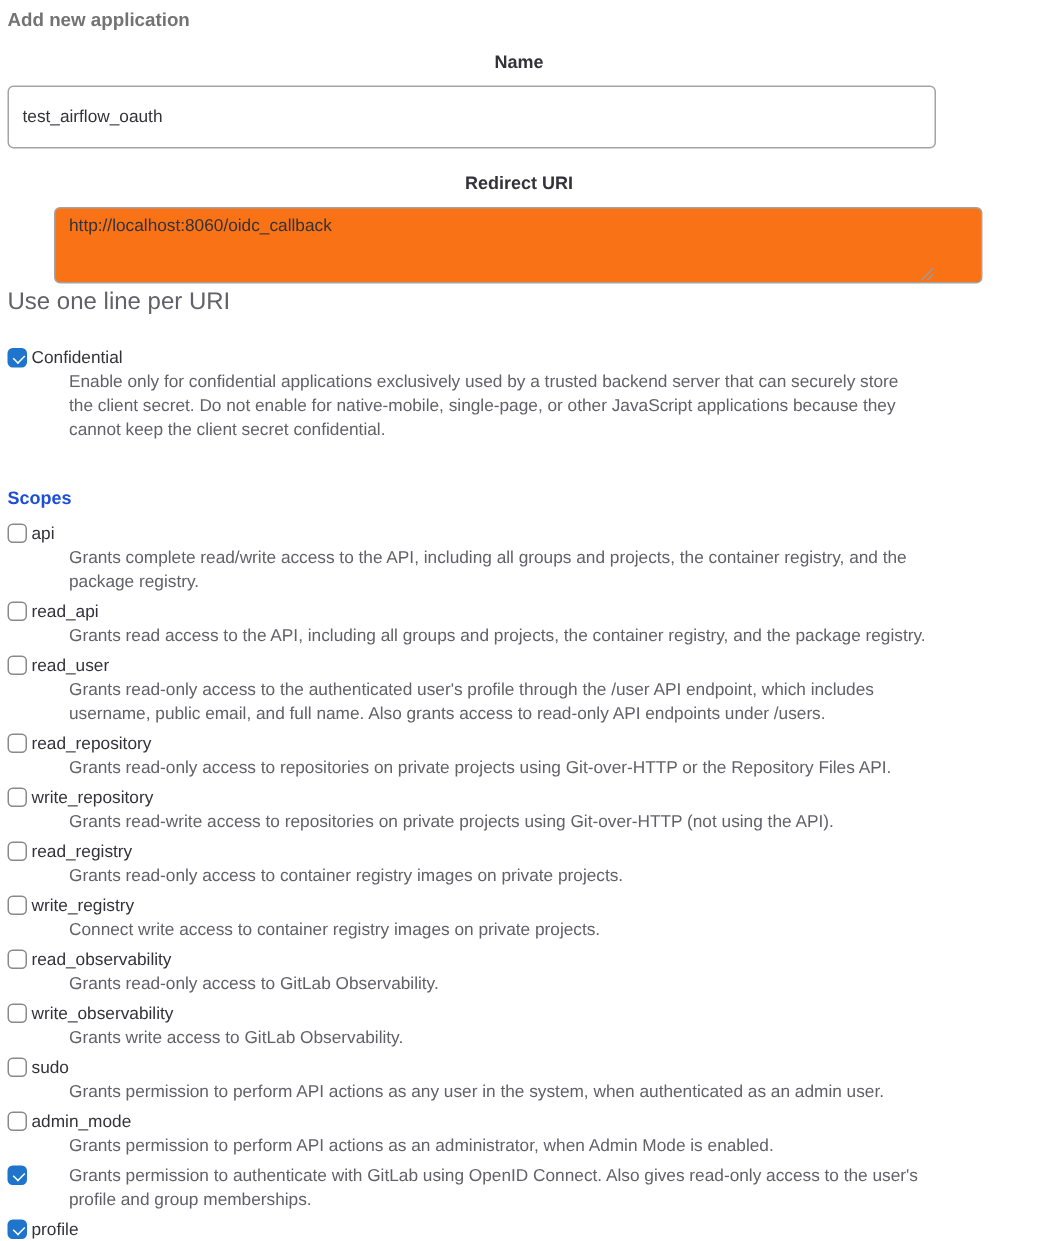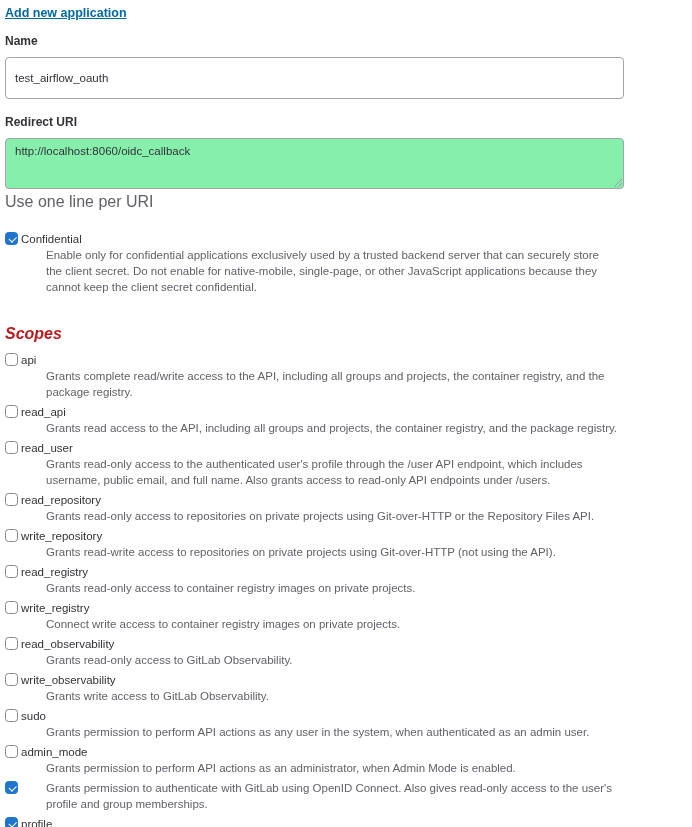--- a/index.html
+++ b/index.html
@@ -9,29 +9,29 @@
     min-height: 827px;
     padding: 6px 5px 14px 5px;
     font-family: "Liberation Sans", "DejaVu Sans", sans-serif;
     color: #333238;
     -webkit-font-smoothing: antialiased;
   }
   .page-title {
     font-size: 12.5px;
     font-weight: 700;
     margin: 0 0 14px 0;
-    color: #0369a1;
-    text-decoration: underline;
+    color: #737373;
   }
   .field-label {
     display: block;
     font-size: 12px;
     font-weight: 700;
     color: #333238;
     margin: 0 0 9px 0;
+    text-align: center;
   }
   .text-input {
     display: block;
     width: 619px;
     height: 41px;
     border: 1px solid #a4a3a8;
     border-radius: 4px;
     padding: 20px 9px;
     font-family: "Liberation Sans", "DejaVu Sans", sans-serif;
     font-size: 11.5px;
@@ -46,43 +46,43 @@
     width: 619px;
     height: 51px;
     border: 1px solid #a4a3a8;
     border-radius: 4px;
     padding: 6px 9px;
     font-family: "Liberation Sans", "DejaVu Sans", sans-serif;
     font-size: 11.5px;
     color: #333238;
     resize: none;
     outline: none;
-    background: #86efac;
+    background: #f97316;
+    margin-left: 31px;
   }
   .resize-grip {
     position: absolute;
     right: 2px;
     bottom: 2px;
     width: 10px;
     height: 10px;
     clip-path: polygon(100% 0, 0 100%, 100% 100%);
     background: repeating-linear-gradient(135deg, transparent 0 2px, #9a99a0 2px 3px);
     cursor: ns-resize;
   }
   .help-text {
     font-size: 16px;
     color: #626168;
     margin: 4px 0 20px 0;
   }
   .section-label {
-    font-size: 16px;
+    font-size: 12px;
     font-weight: 700;
-    color: #b91c1c;
+    color: #1d4ed8;
     margin: 0 0 9px 0;
-    font-style: italic;
   }
   .check-row {
     position: relative;
     padding-left: 16px;
     max-width: 613px;
   }
   .confidential-row { margin-bottom: 30px; }
   .scope-item { margin-bottom: 4px; }
   .checkbox {
     position: absolute;

